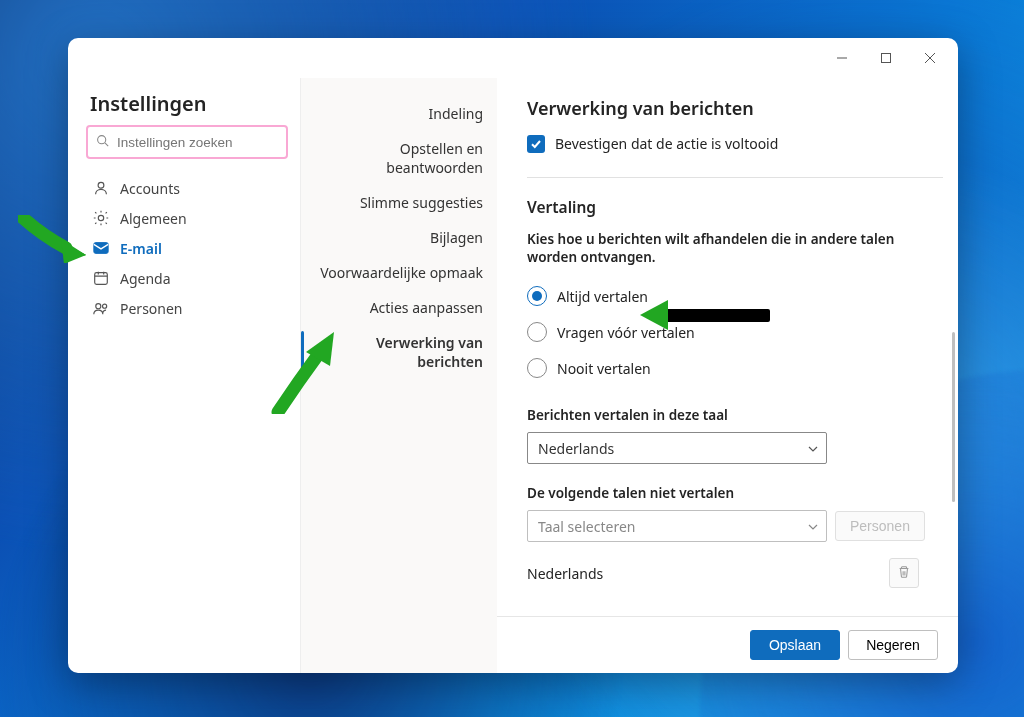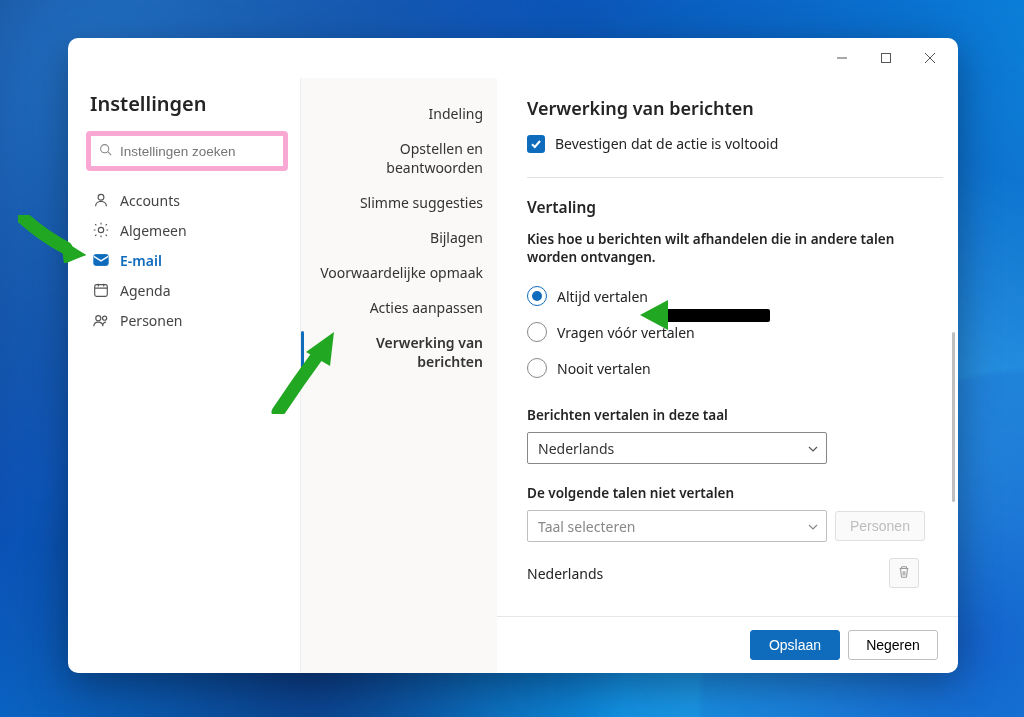--- a/index.html
+++ b/index.html
@@ -66,26 +66,26 @@
   
   .sidebar {
     width: 202px;
     padding: 0 12px 12px 18px;
     display: flex;
     flex-direction: column;
   }
   .sidebar h1 {
     font-size: 20px;
     font-weight: 600;
-    margin: 12px 0 14px 4px;
+    margin: 12px 0 8px 4px;
   }
   .searchbox {
     display: flex;
     align-items: center;
-    border: 5px solid #f9a8d4;
+    border: 2px solid #f9a8d4;
     border-radius: 4px;
     height: 30px;
     padding: 0 8px;
     color: #777;
     font-size: 13.5px;
     background: #fff;
   }
   .searchbox svg { width: 13px; height: 13px; margin-right: 6px; }
   .searchbox input {
     border: none;

